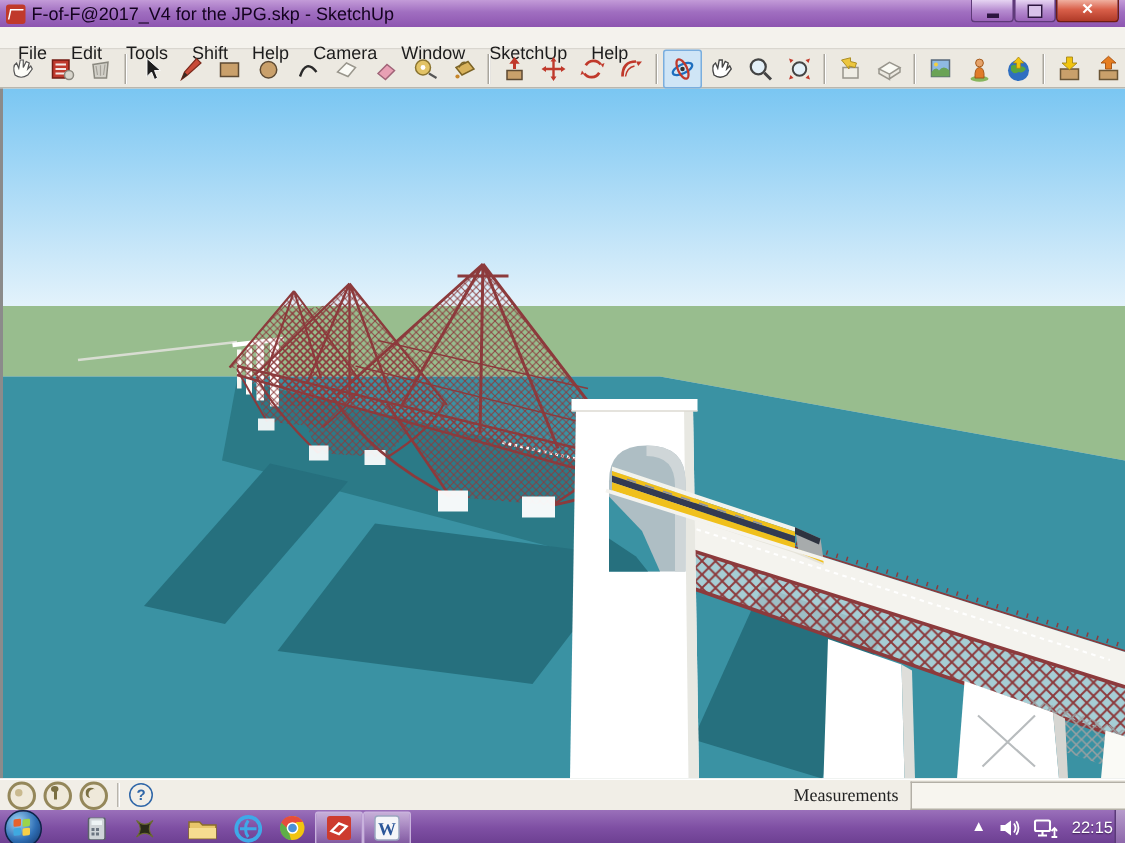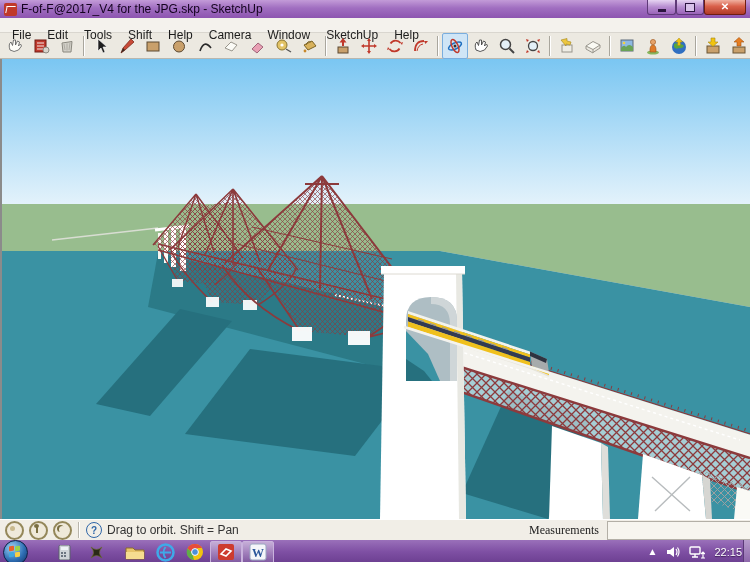--- a/index.html
+++ b/index.html
@@ -382,21 +382,20 @@
         <div class="dot"></div>
       </div>
     <div class="scirc">
         <div class="person"></div>
       </div>
     <div class="scirc">
         <div class="moon"></div>
       </div>
     <div class="sdiv"></div>
     <div class="helpq">?</div>
-    <span>Drag to orbit.  Shift = Pan</span>
     <span id="measure-label">Measurements</span>
     <input id="measure-box" value="" style="">
   </div>
 
   <div id="taskbar">
     <div id="startorb">
         <div class="flag">
           <i class="f1"></i>
           <i class="f2"></i>
           <i class="f3"></i>

